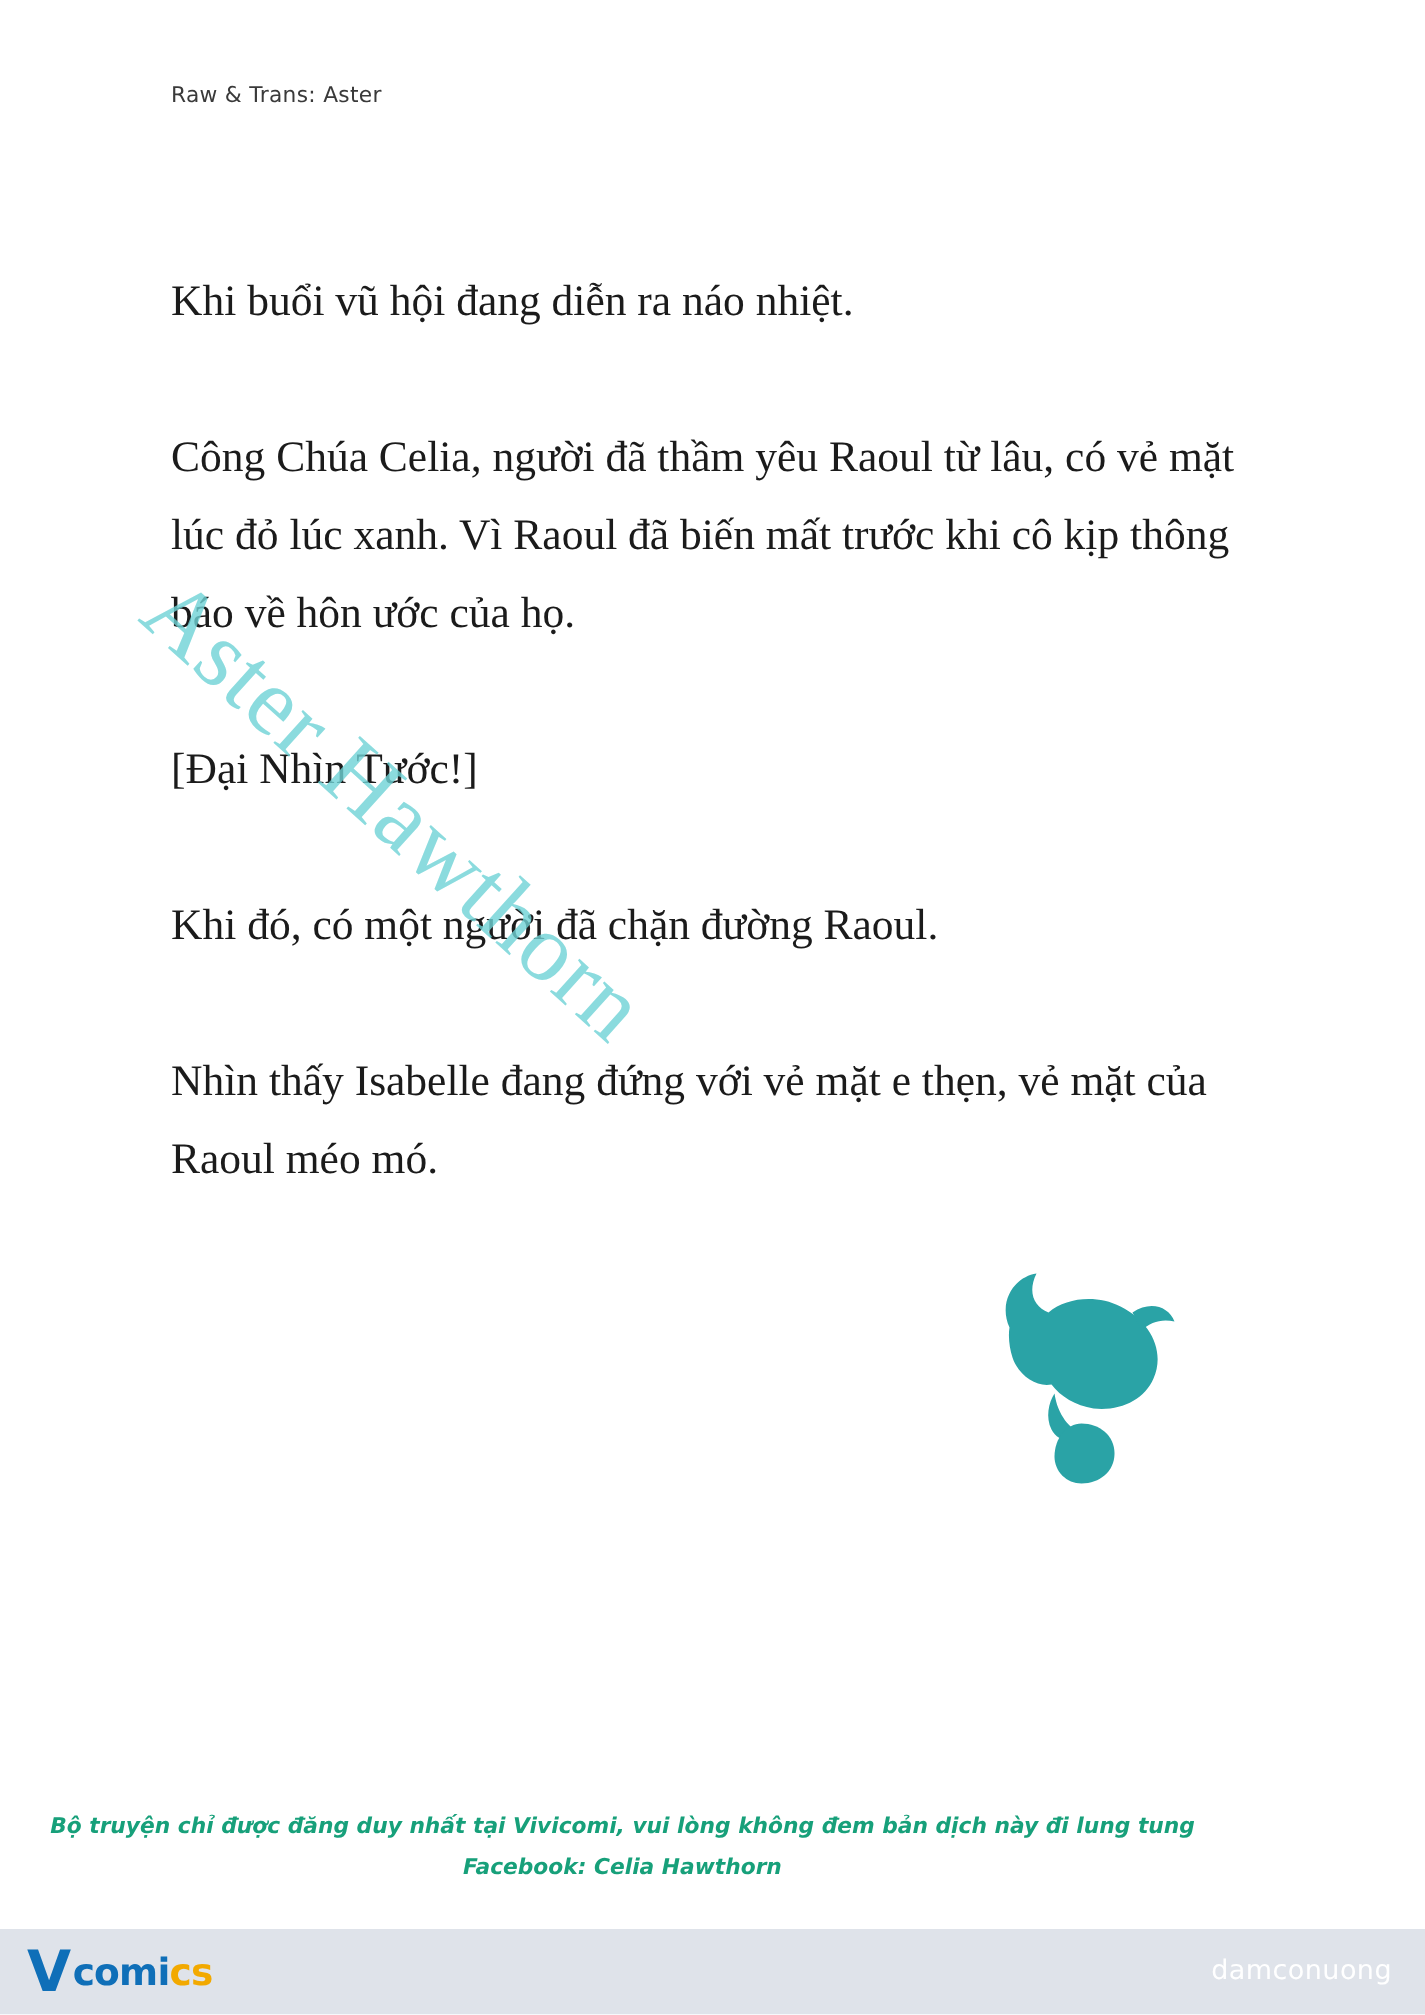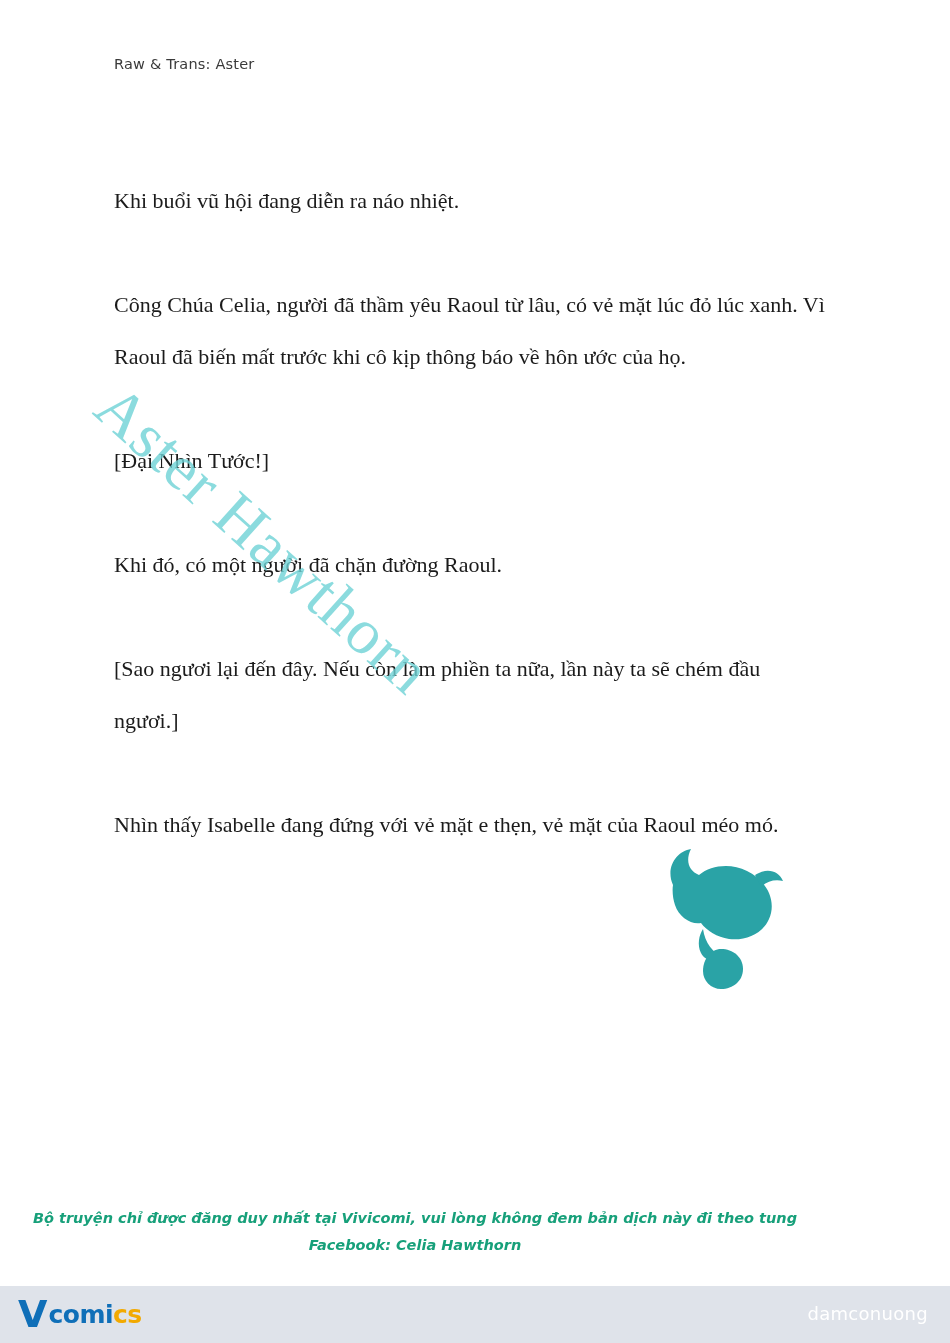--- a/index.html
+++ b/index.html
@@ -34,21 +34,21 @@
     white-space: nowrap;
   }
 
   
   .content {
     position: absolute;
     left: 114px;
     top: 175px;
     width: 716px;
     font-family: "Liberation Serif", serif;
-    font-size: 22px;
+    font-size: 29px;
     line-height: 52px;
     color: #1b1b1b;
   }
   .para {
     margin: 0 0 52px 0;
   }
   .para:last-child { margin-bottom: 0; }
 
   
   .watermark {
@@ -151,41 +151,40 @@
 
 <div class="page">
 
   <div class="header-credit">Raw &amp; Trans: Aster</div>
 
   <div class="content">
     <p class="para">Khi buổi vũ hội đang diễn ra náo nhiệt.</p>
     <p class="para">Công Chúa Celia, người đã thầm yêu Raoul từ lâu, có vẻ mặt lúc đỏ lúc xanh. Vì Raoul đã biến mất trước khi cô kịp thông báo về hôn ước của họ.</p>
     <p class="para">[Đại Nhìn Tước!]</p>
     <p class="para">Khi đó, có một người đã chặn đường Raoul.</p>
-    <p class="para">[Sao ngươi lại đến đây. Nếu còn làm phiền ta nữa, lần này ta sẽ chém đầu ngươi.]</p>
     <p class="para">Nhìn thấy Isabelle đang đứng với vẻ mặt e thẹn, vẻ mặt của Raoul méo mó.</p>
   </div>
 
   <div class="watermark">
     <div class="watermark-text">Aster Hawthorn</div>
   </div>
 
   <div class="cat-mark">
     <svg width="130" height="145" viewBox="0 0 130 145" xmlns="http://www.w3.org/2000/svg">
       <g fill="#2aa3a6">
         <path d="M18 40 C10 22 22 6 36 4 C30 16 34 26 44 30 C56 20 76 18 92 26 C112 36 122 56 114 74 C108 88 92 96 74 94 C62 92 52 86 46 78 C36 80 24 72 20 60 C18 54 17 46 18 40 Z"></path>
         <path d="M48 84 C50 98 58 108 68 112 C60 118 50 116 46 108 C42 100 44 90 48 84 Z"></path>
         <path d="M66 104 C78 104 88 112 88 124 C88 136 78 144 66 144 C56 144 48 136 48 126 C48 114 56 104 66 104 Z"></path>
         <path d="M100 30 C112 22 124 26 128 36 C120 34 112 36 106 42 Z"></path>
       </g>
     </svg>
   </div>
 
   <div class="footer-notes">
-    <div>Bộ truyện chỉ được đăng duy nhất tại Vivicomi, vui lòng không đem bản dịch này đi theo tung</div>
+    <div>Bộ truyện chỉ được đăng duy nhất tại Vivicomi, vui lòng không đem bản dịch này đi lung tung</div>
     <div>Facebook: Celia Hawthorn</div>
   </div>
 
   <div class="bottom-bar">
     <div class="brand">
       <span class="brand-v">V</span>
       <span class="brand-rest"><span>comi</span><span class="accent">cs</span></span>
     </div>
     <div class="site-tag">damconuong</div>
   </div>

